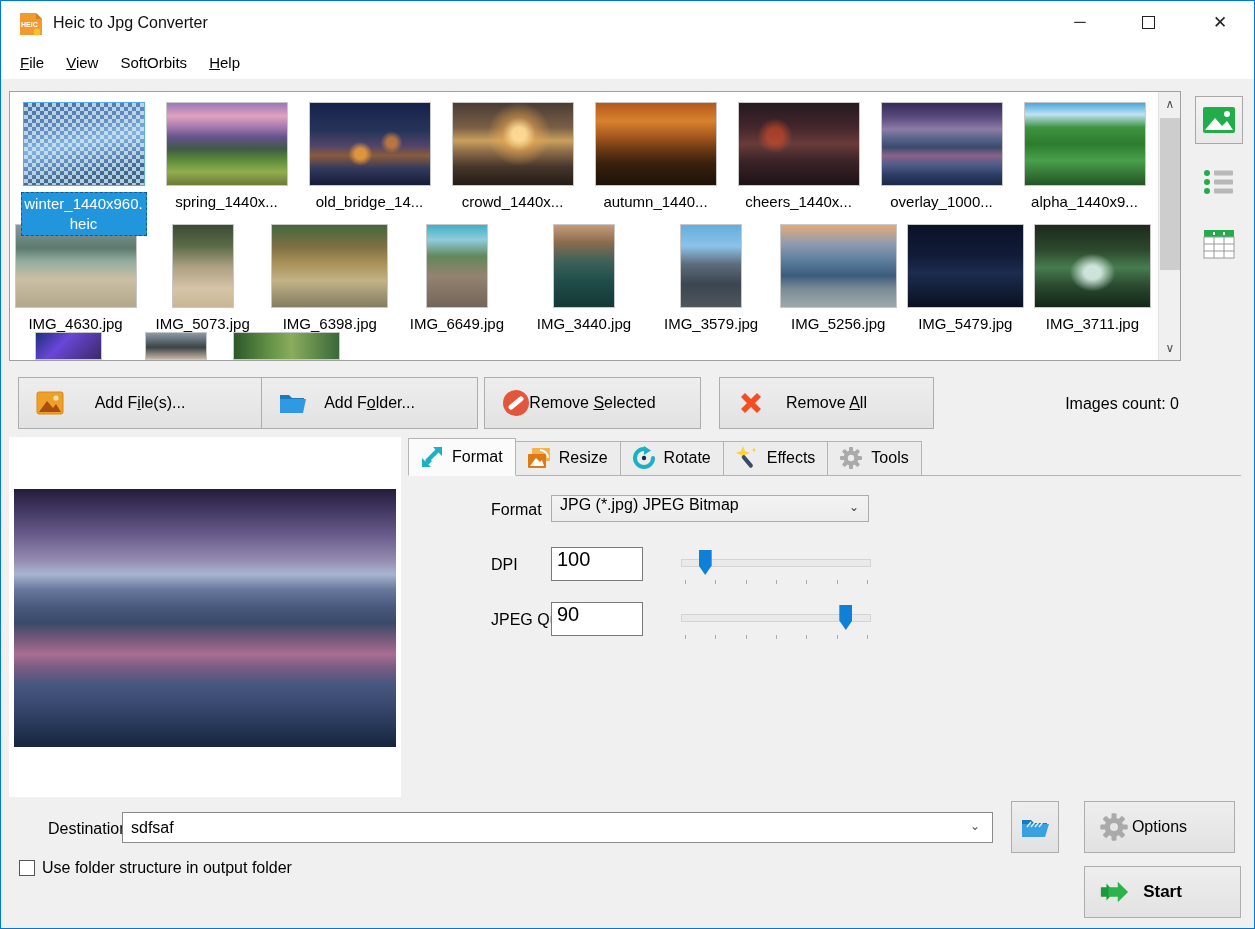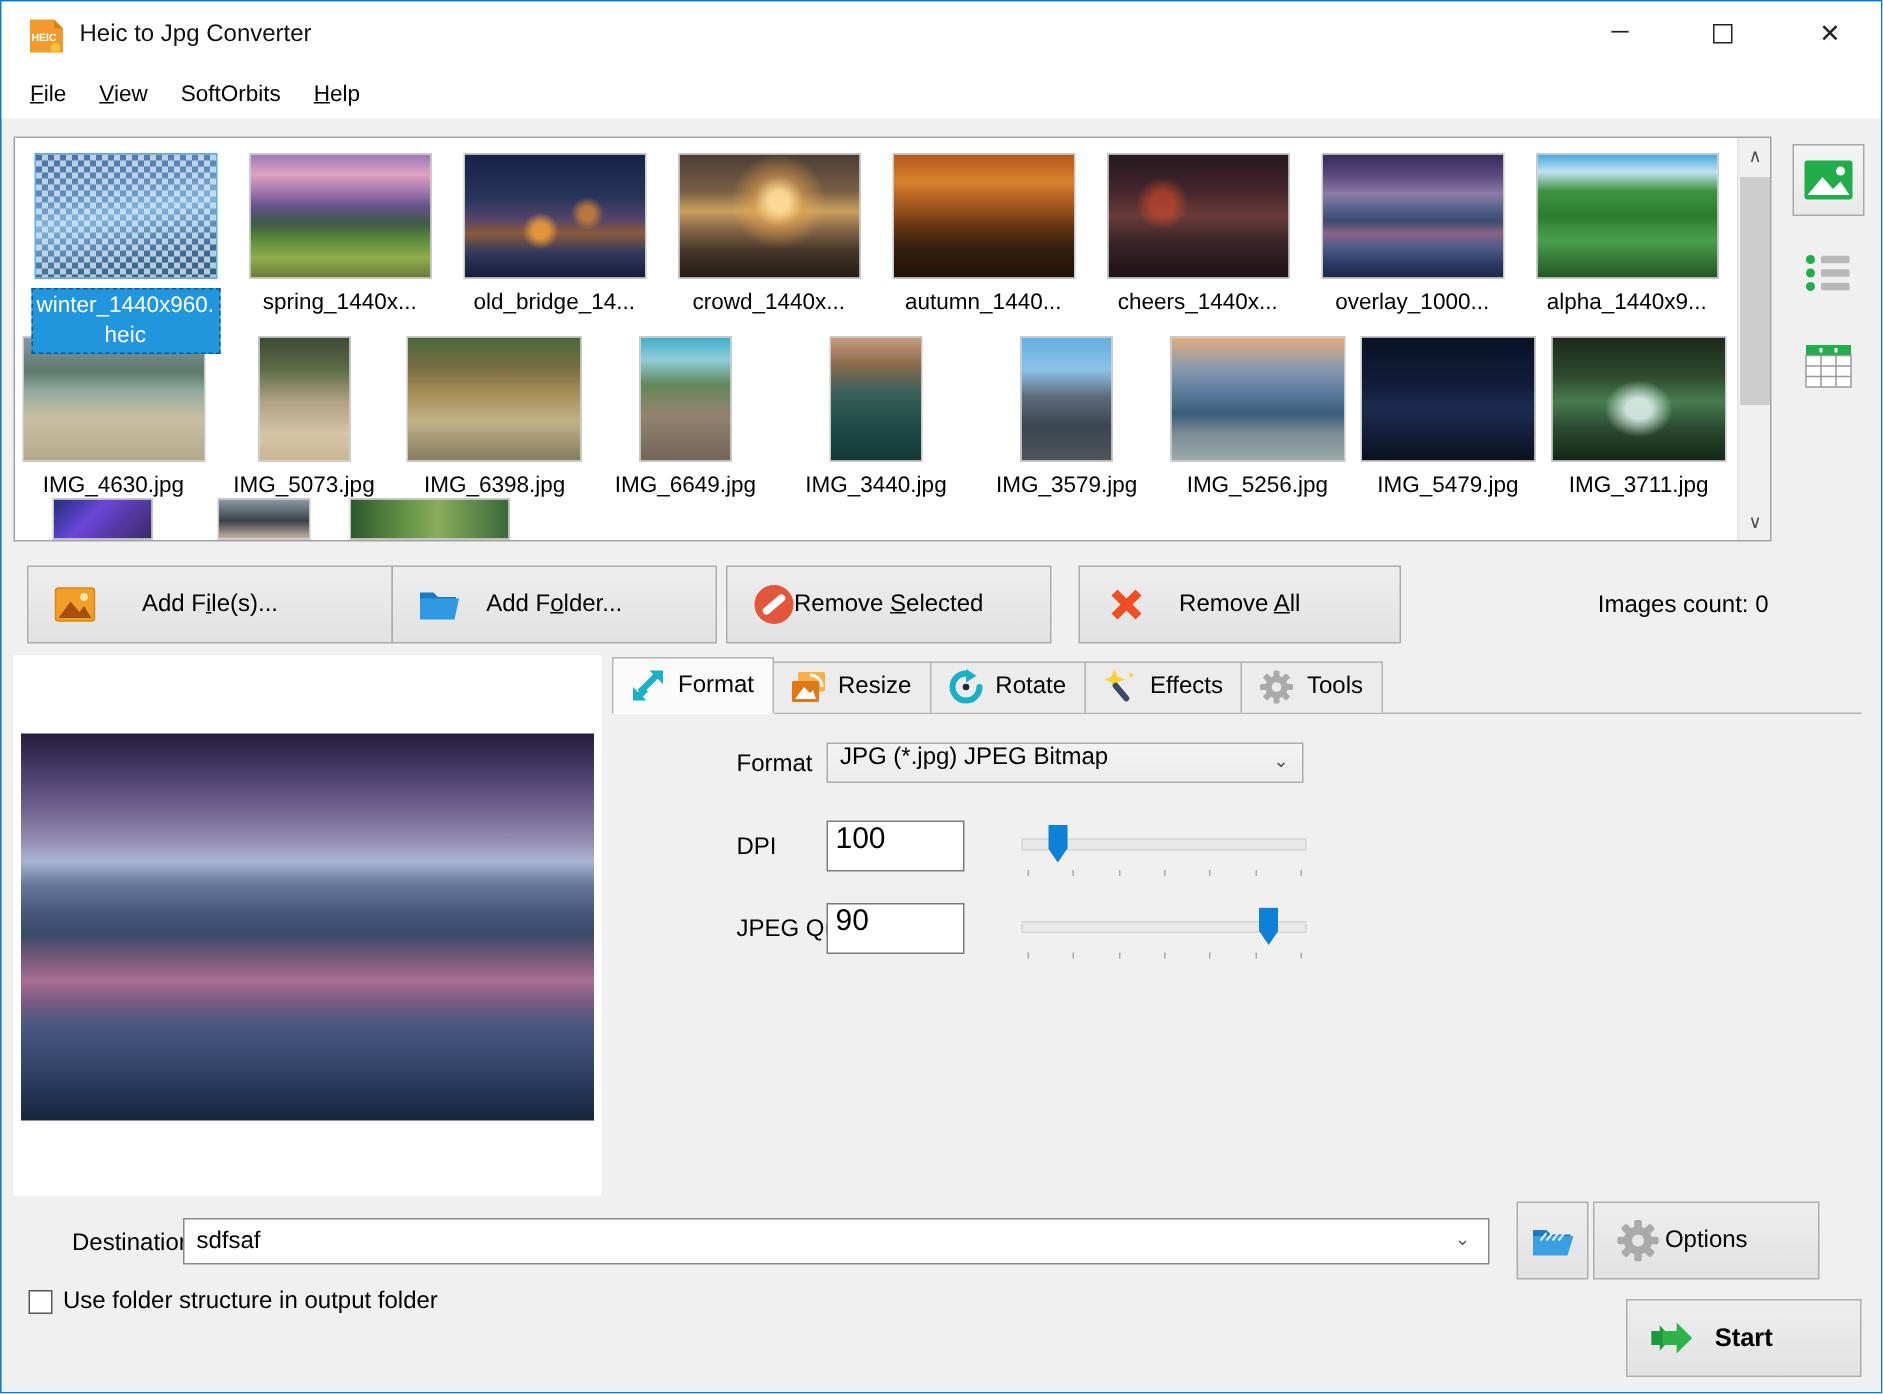--- a/index.html
+++ b/index.html
@@ -75,21 +75,21 @@
   .slider-track { position:absolute; left:0; right:0; top:10px; height:8px; background:#e9e9e9; border:1px solid #d4d4d4; }
   .slider-thumb { position:absolute; top:1px; width:13px; height:25px; background:#0f80d8; clip-path:polygon(0 0,100% 0,100% 62%,50% 100%,0 62%); }
   .slider-ticks { position:absolute; left:4px; right:4px; top:31px; height:5px; }
   .tick { position:absolute; top:0; width:1px; height:4px; background:#aaa; }
 
   
   .dest-label { position:absolute; left:47px; top:819px; font-size:16px; }
   .dest-combo { position:absolute; left:121px; top:811px; width:871px; height:31px; background:#fff; border:1px solid #8a8a8a; display:flex; align-items:center; padding-left:8px; font-size:16px; }
   .dest-combo .chev { position:absolute; right:12px; top:6px; color:#555; font-size:12px; }
   .browse-btn { left:1010px; top:800px; width:48px; height:52px; }
-  .options-btn { left:1061px; top:800px; width:151px; height:52px; }
+  .options-btn { left:1083px; top:800px; width:151px; height:52px; }
   .options-btn .btn-icon { left:14px; }
   .start-btn { left:1083px; top:865px; width:157px; height:52px; font-weight:bold; font-size:17px; }
   .start-btn .btn-icon { left:14px; }
   .checkbox-row { position:absolute; left:18px; top:858px; display:flex; align-items:center; gap:7px; }
   .checkbox { width:16px; height:16px; background:#fff; border:1px solid #555; }
   .chk-label { font-size:16px; }
 </style>
 </head>
 <body>
 

